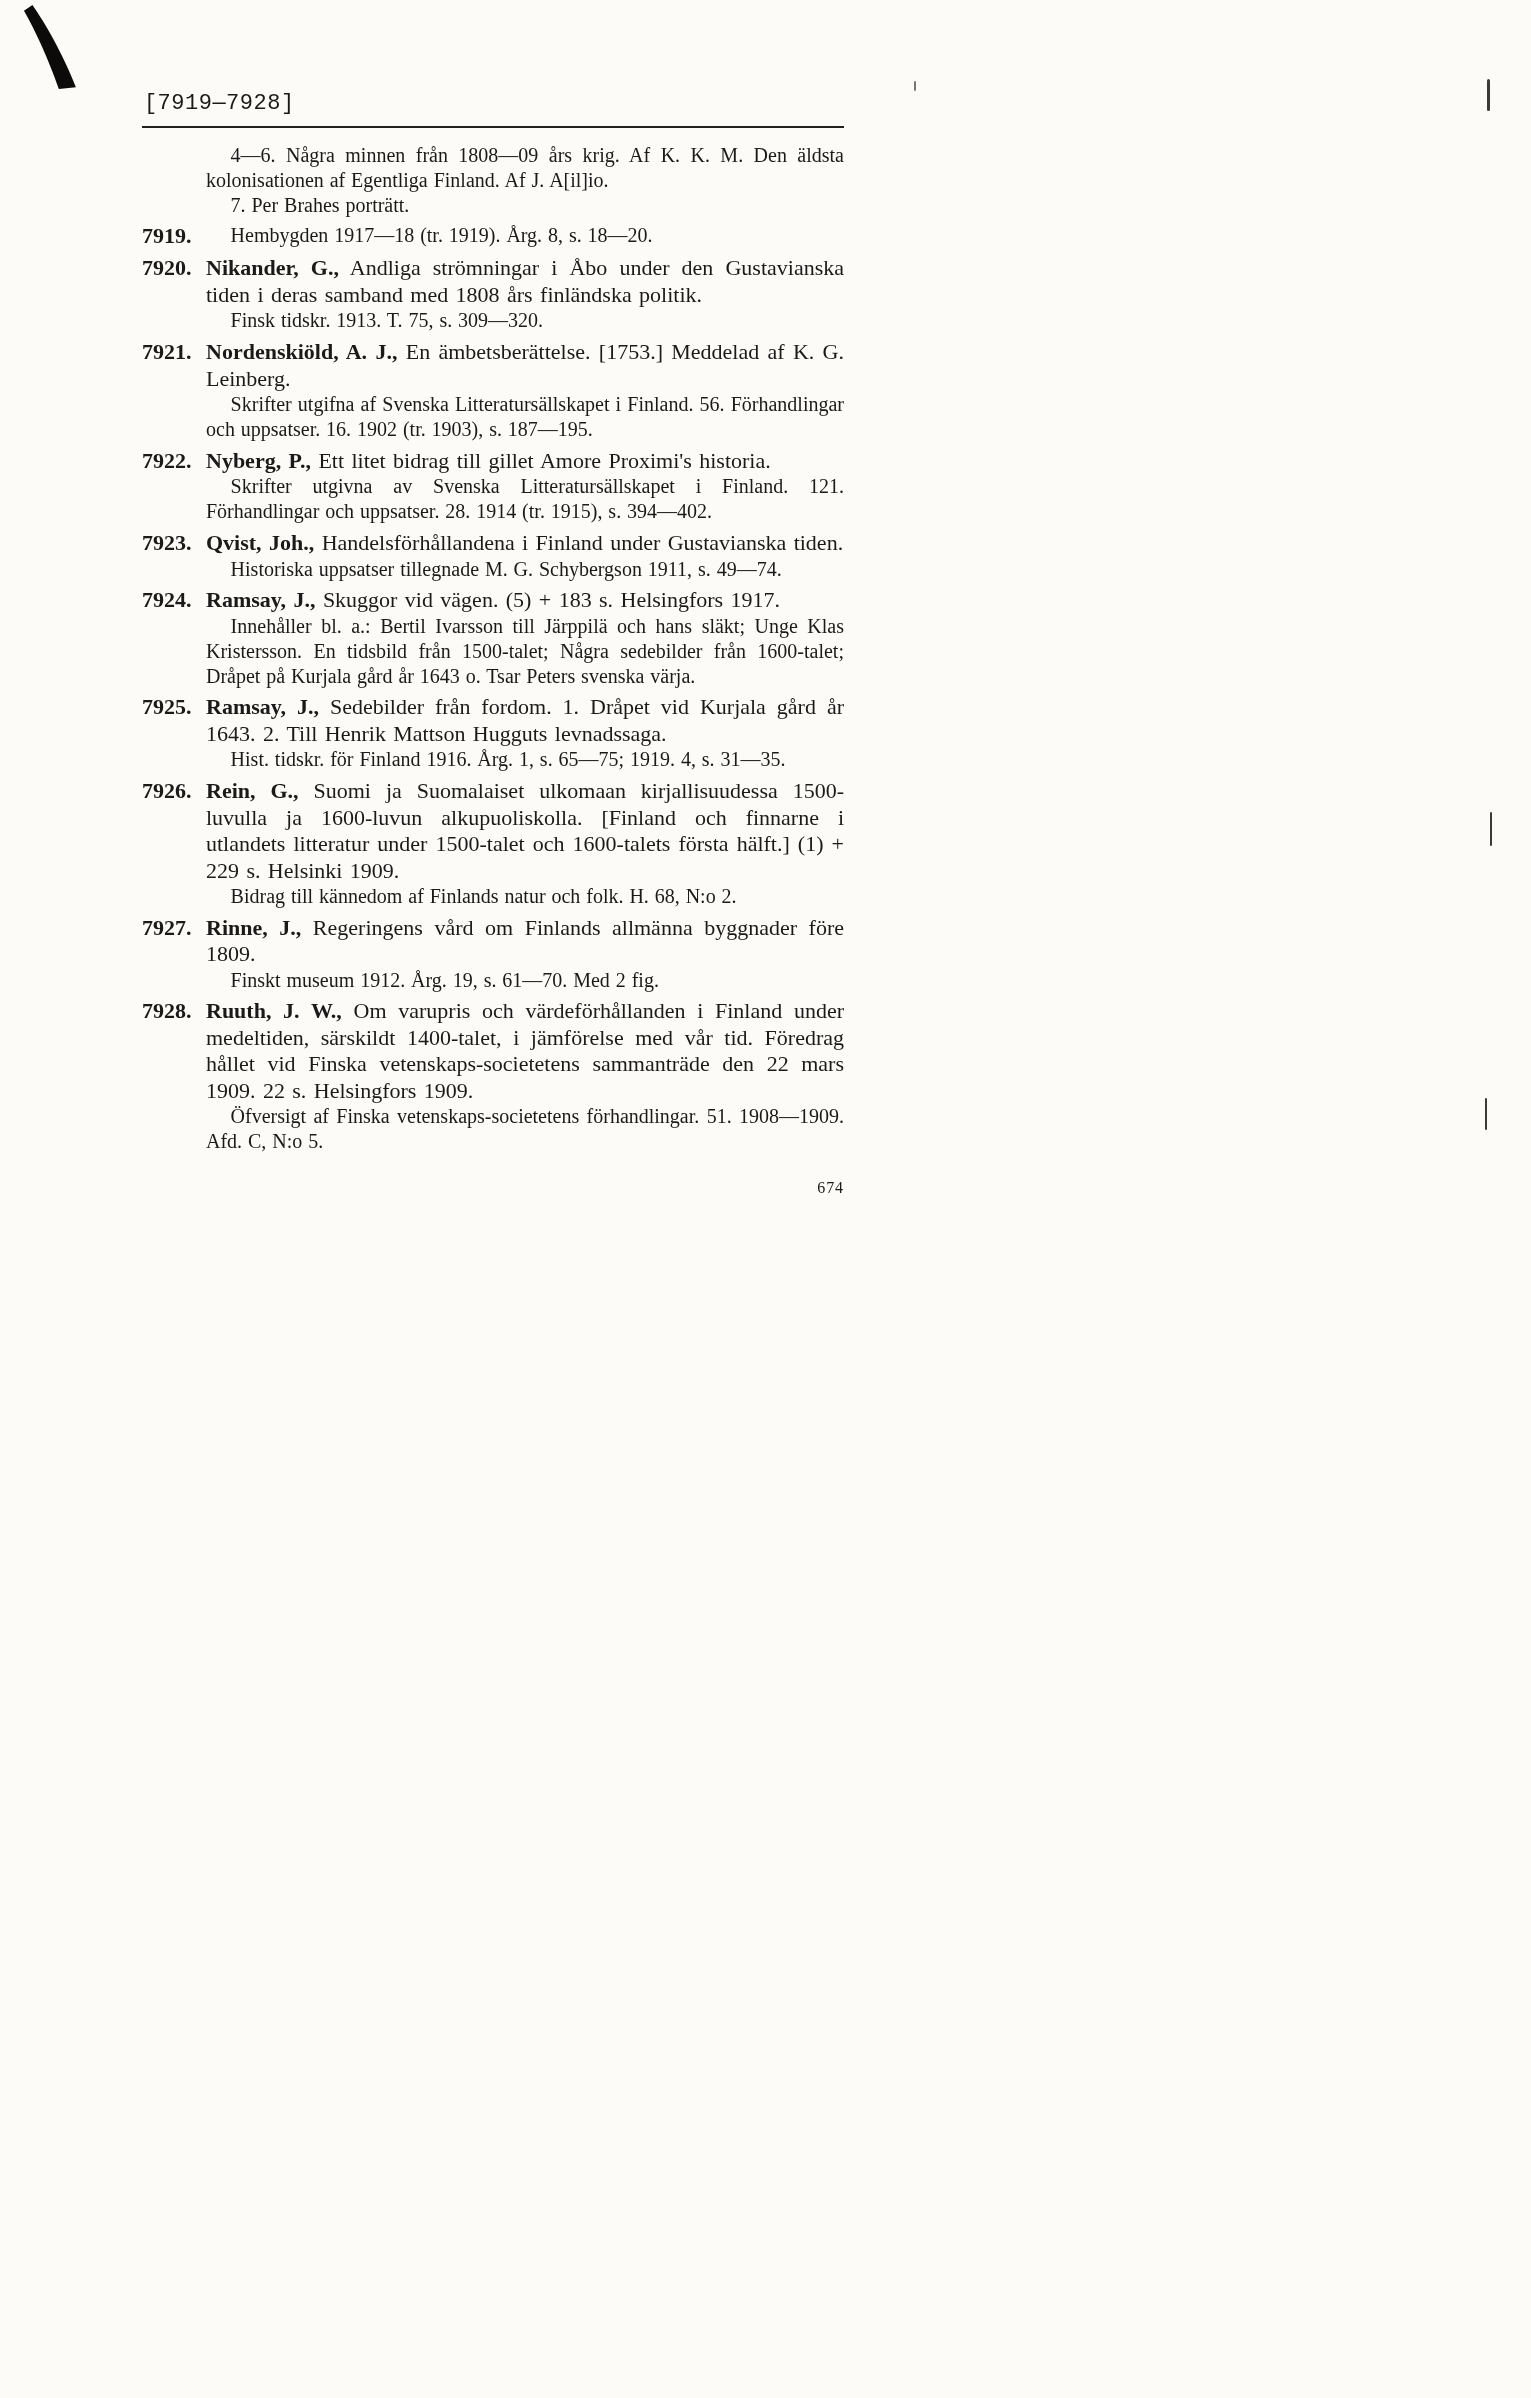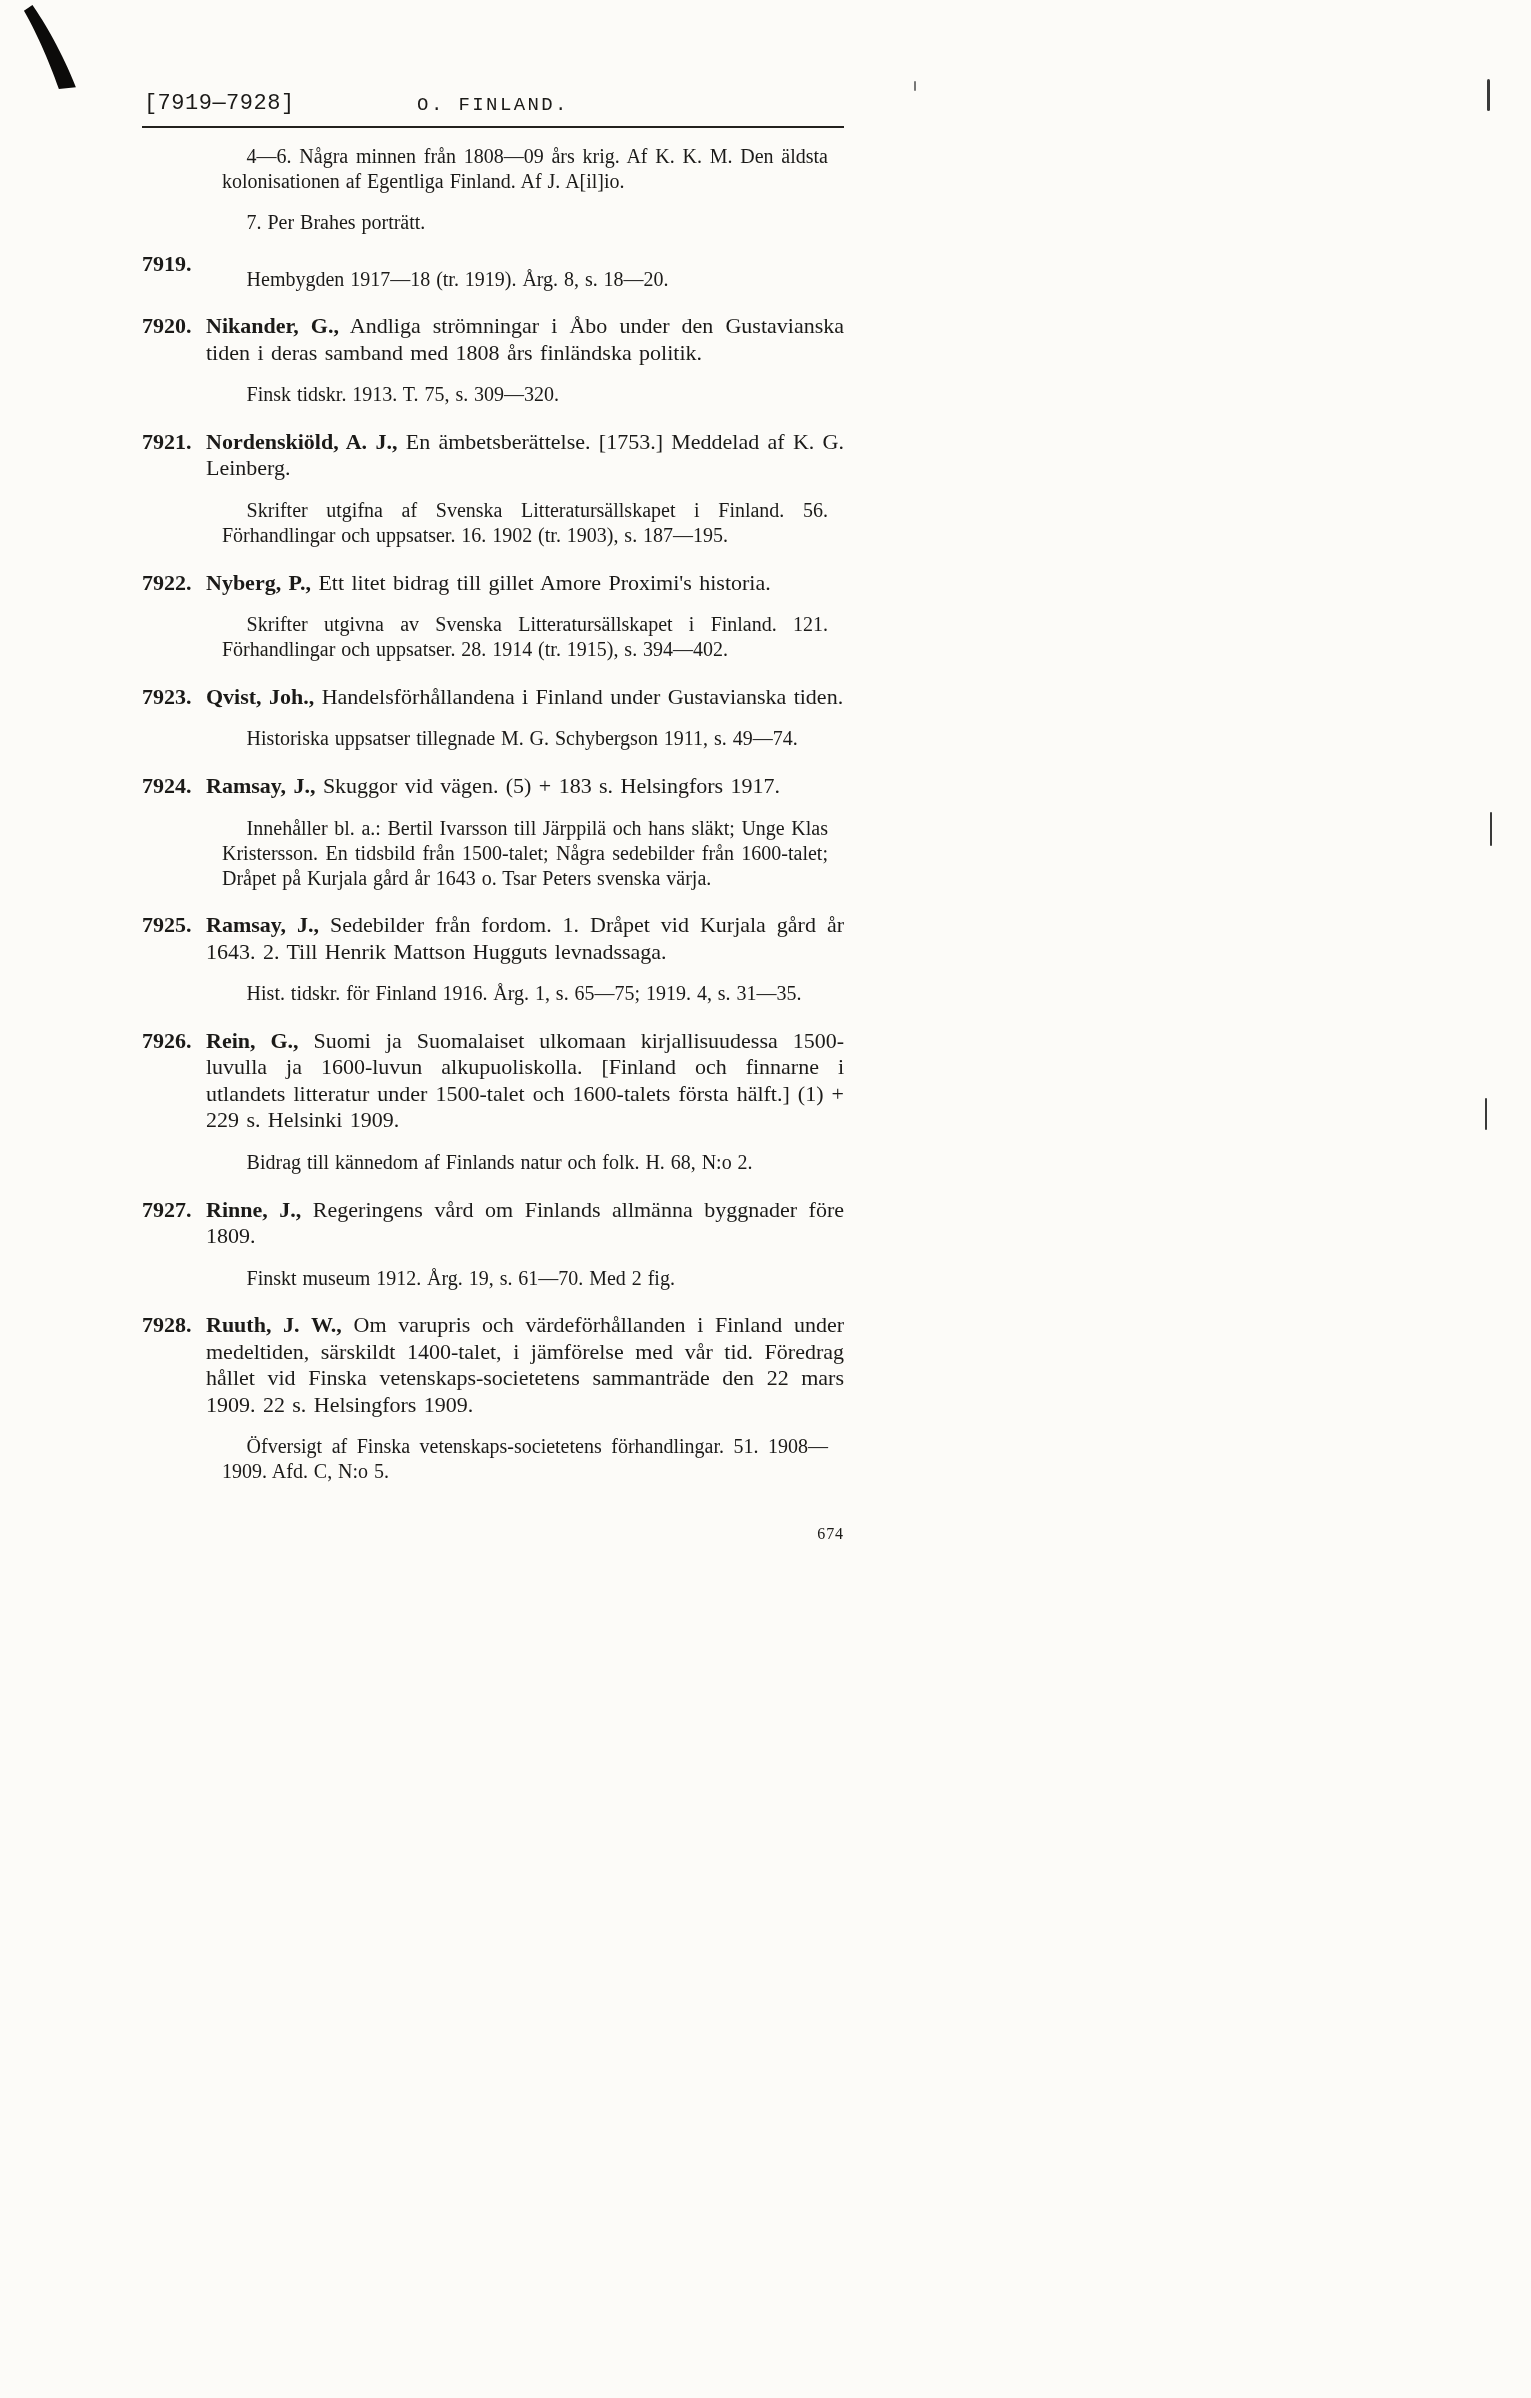--- a/index.html
+++ b/index.html
@@ -32,21 +32,21 @@
     letter-spacing: 2.4px;
     padding-top: 2.8px;
   }
   .rule {
     border: 0;
     border-top: 2.4px solid #23211e;
     margin: 6.6px 0 0 0;
   }
   .continuation { margin-top: 15px; margin-left: 64px; }
   p.note {
-    margin: 16px;
+    margin: 0;
     font-size: 20px;
     line-height: 25px;
     text-align: justify;
     text-indent: 24.6px;
     word-spacing: 0.9px;
     hyphens: auto;
   }
   .entries { margin-top: 1.9px; }
   .entry { display: flex; margin-top: 5.7px; }
   .num {
@@ -97,21 +97,20 @@
   </div>
   <div class="edge-mark m1"></div>
   <div class="edge-mark m2"></div>
   <div class="edge-mark m3"></div>
   <div class="edge-mark m4"></div>
 
   <div class="column">
 
     <div class="header">
       <span class="range">[7919—7928]</span>
-      <div class="section">O. FINLAND.</div>
     </div>
     <hr class="rule">
 
     <div class="continuation">
       <p class="note">4—6. Några minnen från 1808—09 års krig. Af K. K. M. Den äldsta kolonisationen af Egentliga Finland. Af J. A[il]io.</p>
       <p class="note">7. Per Brahes porträtt.</p>
     </div>
 
     <div class="entries" id="entries">
   <div class="entry">

